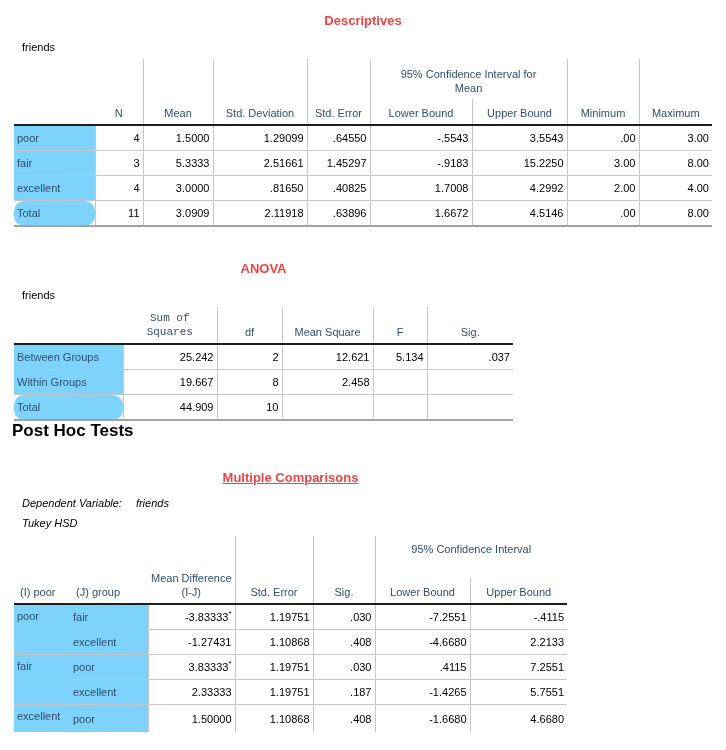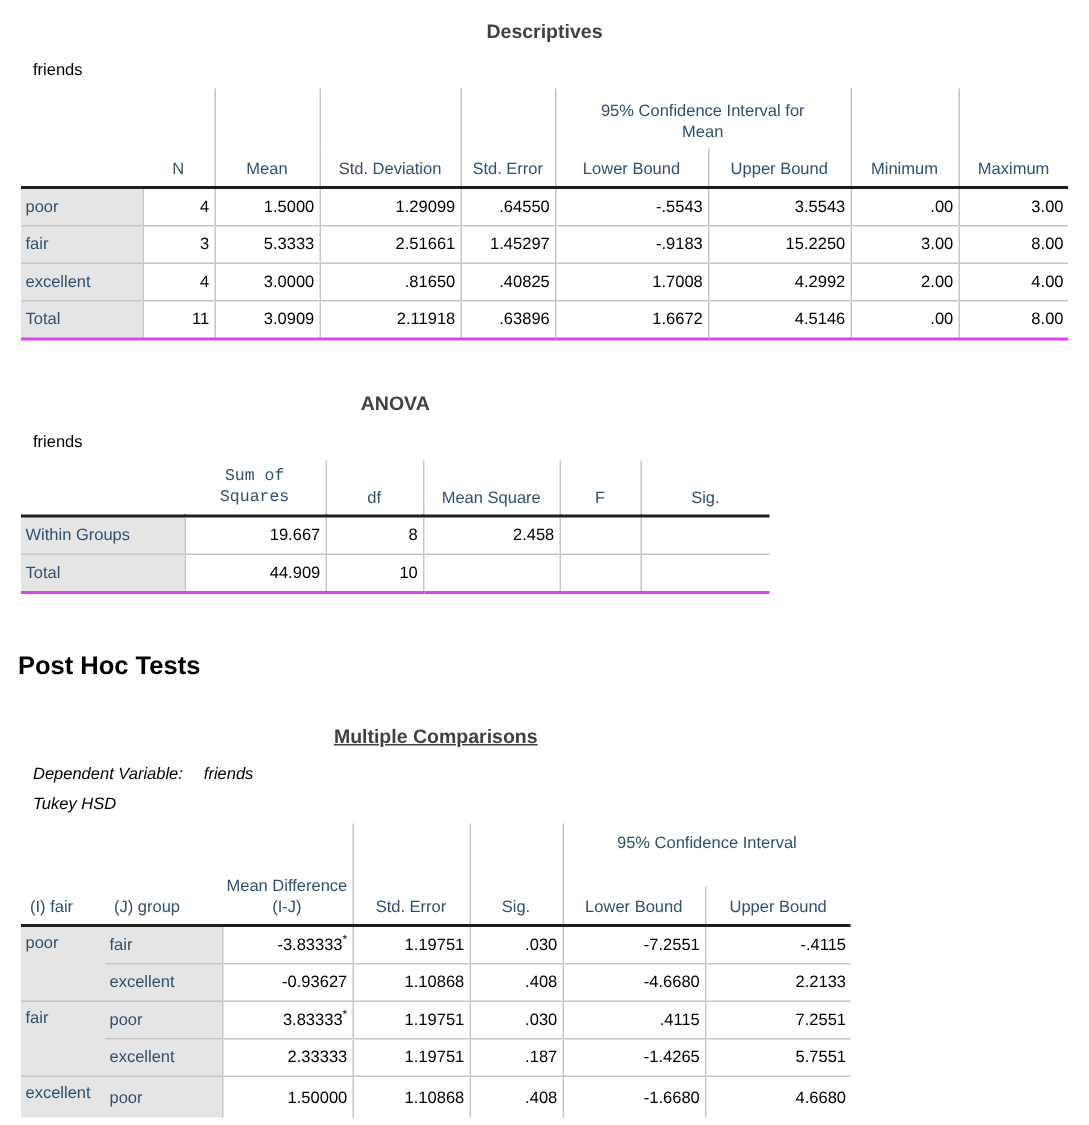--- a/index.html
+++ b/index.html
@@ -2,48 +2,48 @@
 <html><head>
 <meta charset="utf-8">
 <style>
   html,body{margin:0;padding:0;background:#fff;}
   body{
     width:726px;height:750px;overflow:hidden;
     font-family:"Liberation Sans","DejaVu Sans",sans-serif;
     font-size:11px;color:#000;
   }
   .block{margin-left:14px;}
-  .tbl-title{font-weight:bold;font-size:13px;text-align:center;color:#404040;}
+  .tbl-title{font-weight:bold;font-size:13px;text-align:center;color:#ef4444;}
   .caption{margin-left:8px;color:#000;}
   .section-heading{font-weight:bold;font-size:17px;color:#000;margin-left:12px;}
 
   table.spss{border-collapse:collapse;table-layout:fixed;}
   table.spss th{
     font-weight:normal;color:#31506F;text-align:center;vertical-align:bottom;
     padding:2px 3px 4px 3px;line-height:14px;
   }
   table.spss thead{border-bottom:2px solid #1F1F1F;}
   table.spss td{height:22px;line-height:14px;padding:1px 3px;}
   table.spss tbody td{border-top:1px solid #C6C6C6;}
-  td.lab{background:#e5e5e5;color:#31506F;text-align:left;padding-left:6px;}
+  td.lab{background:#7dd3fc;color:#31506F;text-align:left;padding-left:6px;}
   td.num{text-align:right;padding-right:7px;color:#000;}
   .vr{border-right:1px solid #C6C6C6;}
-  .bb{border-bottom:2px solid #d946ef;}
+  .bb{border-bottom:2px solid #a3a3a3;border-radius:10px;}
   .wrapnarrow{display:inline-block;max-width:150px;}
   .wrap50{display:inline-block;max-width:52px;font-family:Liberation Mono, monospace;}
   sup.star{font-size:8px;line-height:0;}
   .dep-line{margin-left:8px;line-height:20px;font-style:italic;}
   .dep-value{margin-left:14px;}
 
   .m-desc-title{margin-top:13px;margin-bottom:13px;width:698px;}
   .m-desc-cap{margin-bottom:6px;}
   .m-anova{margin-top:34px;}
   .m-anova-title{width:499px;margin-bottom:13px;}
   .m-anova-cap{margin-bottom:6px;}
-  .m-posthoc-head{margin-top:38px;}
+  .m-posthoc-head{}
   .m-mc{margin-top:29px;}
   .m-mc-title{width:553px;margin-bottom:8px;text-decoration:underline;}
   .m-mc-tbl{margin-top:3px;}
 </style>
 </head>
 <body>
 
 <div class="block">
   <div class="tbl-title m-desc-title">Descriptives</div>
   <div class="caption m-desc-cap">friends</div>
@@ -147,20 +147,28 @@
           <span class="wrap50">Sum of Squares</span>
         </th>
         <th class="vr">df</th>
         <th class="vr">Mean Square</th>
         <th class="vr">F</th>
         <th>Sig.</th>
       </tr>
     </thead>
     <tbody>
       <tr>
+        <td class="lab vr">Between Groups</td>
+        <td class="num vr">25.242</td>
+        <td class="num vr">2</td>
+        <td class="num vr">12.621</td>
+        <td class="num vr">5.134</td>
+        <td class="num">.037</td>
+      </tr>
+      <tr>
         <td class="lab vr">Within Groups</td>
         <td class="num vr">19.667</td>
         <td class="num vr">8</td>
         <td class="num vr">2.458</td>
         <td class="num vr"></td>
         <td class="num"></td>
       </tr>
       <tr>
         <td class="lab vr bb">Total</td>
         <td class="num vr bb">44.909</td>
@@ -187,21 +195,21 @@
       <col style="width:56px">
         <col style="width:78px">
         <col style="width:87px">
         <col style="width:78px">
       <col style="width:62px">
         <col style="width:95px">
         <col style="width:97px">
     </colgroup>
     <thead>
       <tr>
-        <th rowspan="2" style="text-align:left;padding-left:6px">(I) fair</th>
+        <th rowspan="2" style="text-align:left;padding-left:6px">(I) poor</th>
         <th rowspan="2" style="text-align:left;padding-left:6px">(J) group</th>
         <th rowspan="2" class="vr">Mean Difference (I-J)</th>
         <th rowspan="2" class="vr">Std. Error</th>
         <th rowspan="2" class="vr">Sig.</th>
         <th colspan="2" style="height:32px;vertical-align:top;padding-top:6px">95% Confidence Interval</th>
       </tr>
       <tr>
         <th class="vr" style="height:19px">Lower Bound</th>
         <th>Upper Bound</th>
       </tr>
@@ -212,21 +220,21 @@
         <td class="lab" rowspan="2" style="vertical-align:top;padding-top:4px">poor</td>
         <td class="lab vr">fair</td>
         <td class="num vr"><span>-3.83333</span><sup class="star">*</sup></td>
         <td class="num vr">1.19751</td>
         <td class="num vr">.030</td>
         <td class="num vr">-7.2551</td>
         <td class="num">-.4115</td>
       </tr>
       <tr>
         <td class="lab vr">excellent</td>
-        <td class="num vr"><span>-0.93627</span><sup class="star"></sup></td>
+        <td class="num vr"><span>-1.27431</span><sup class="star"></sup></td>
         <td class="num vr">1.10868</td>
         <td class="num vr">.408</td>
         <td class="num vr">-4.6680</td>
         <td class="num">2.2133</td>
       </tr>
 
       <tr>
         <td class="lab" rowspan="2" style="vertical-align:top;padding-top:4px">fair</td>
         <td class="lab vr">poor</td>
         <td class="num vr"><span>3.83333</span><sup class="star">*</sup></td>

